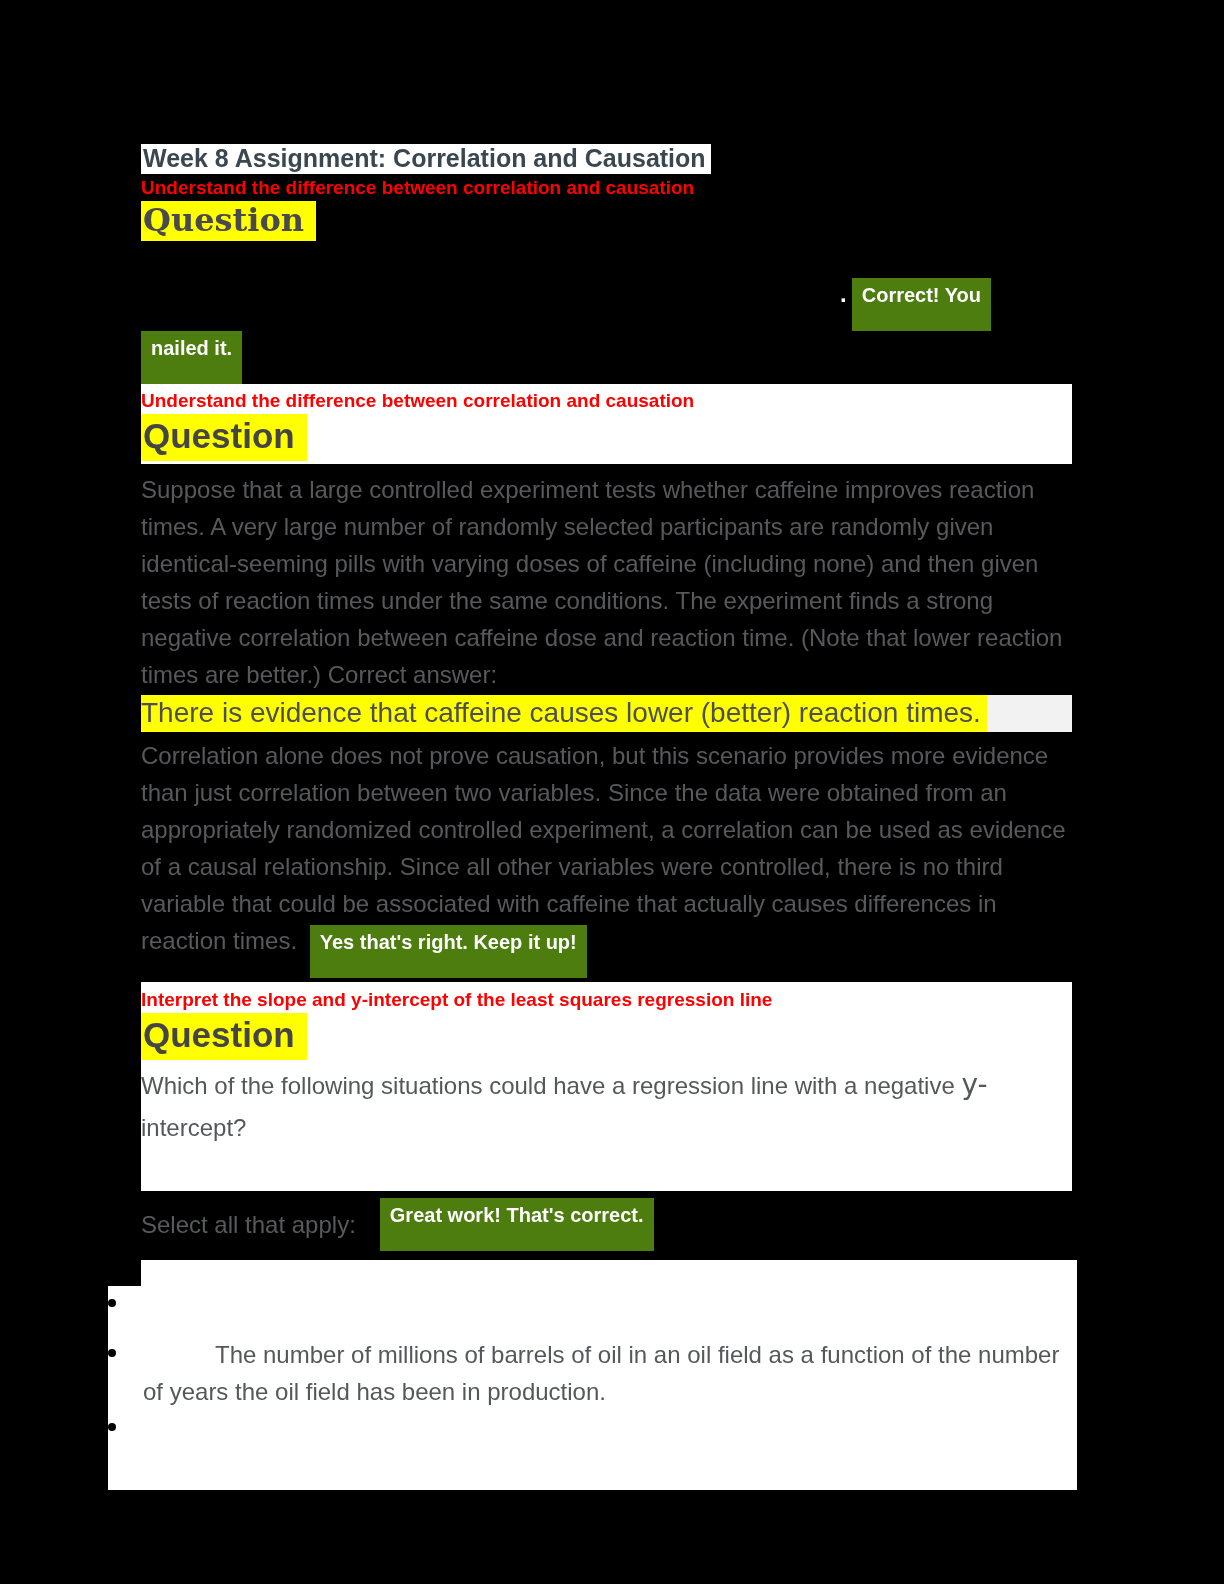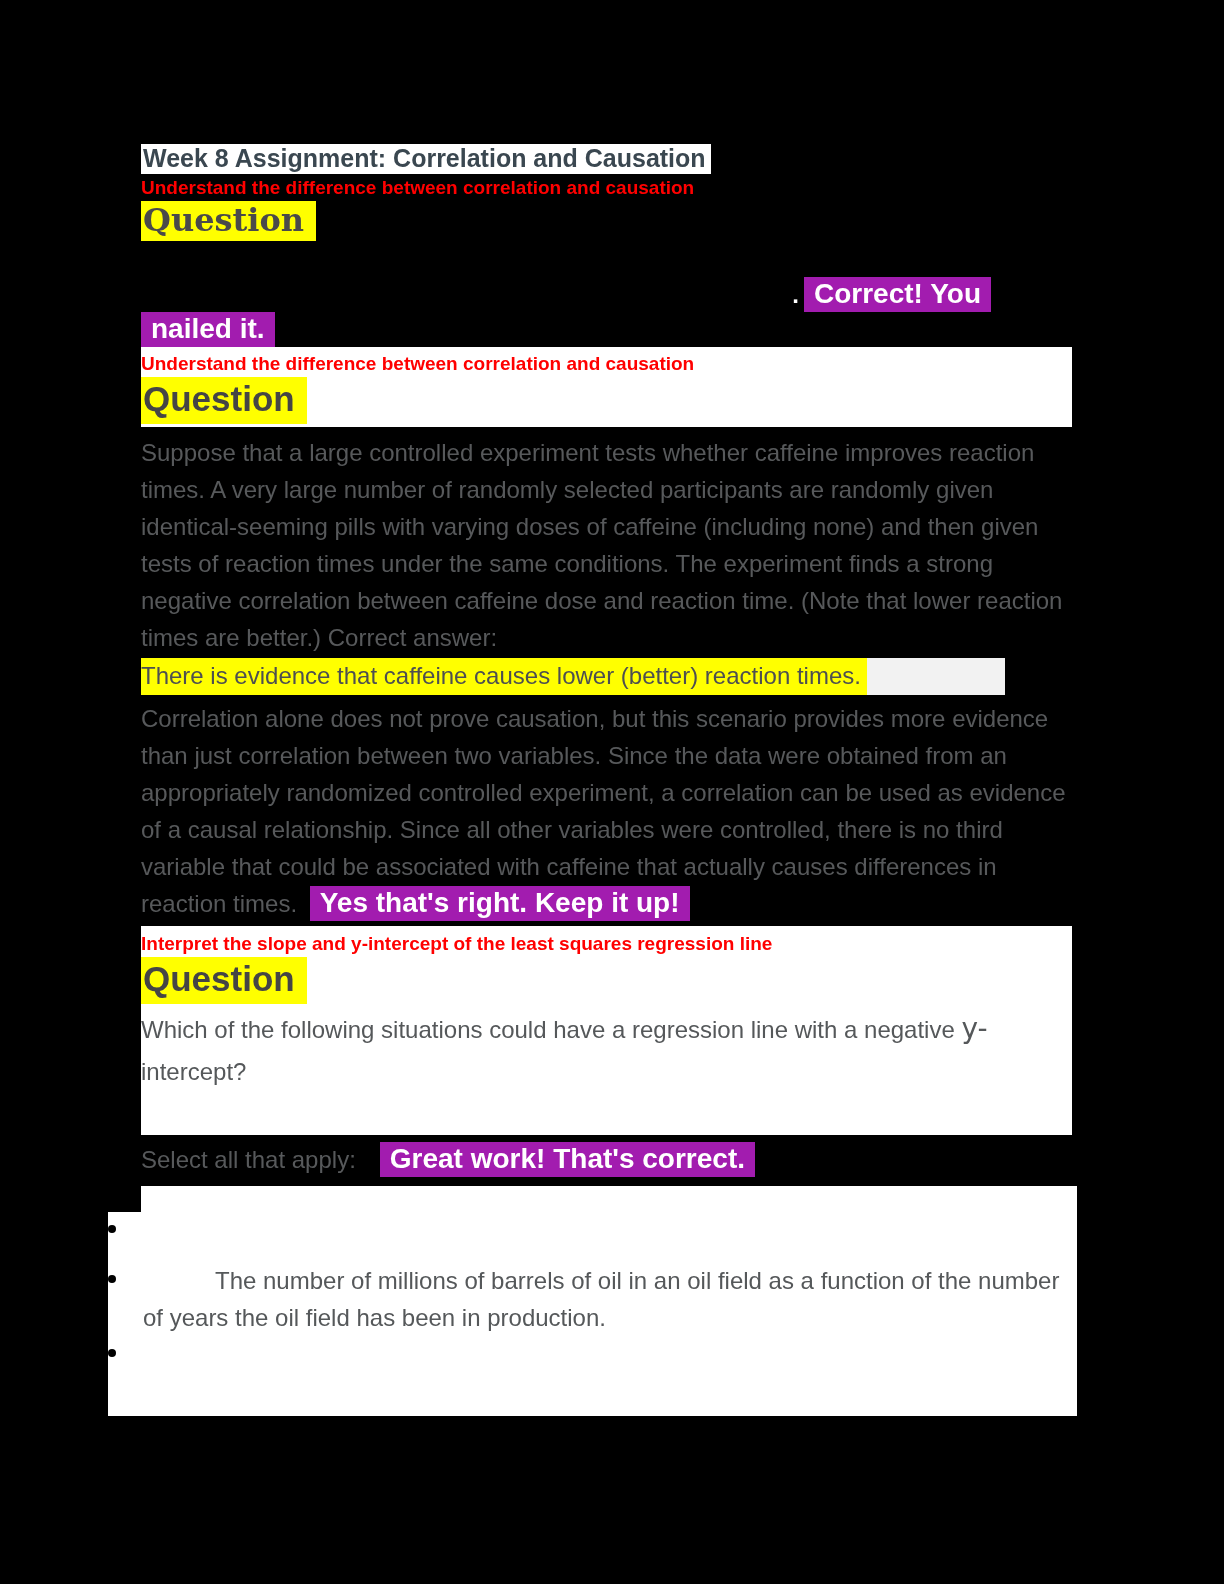--- a/index.html
+++ b/index.html
@@ -34,33 +34,33 @@
     padding:2px 12px 5px 2px;margin-top:2px;
   }
   .body-txt{
     color:#57595b;font-size:24px;line-height:37px;
   }
   .q1-prompt{margin-top:8px;}
 
   .fb-row1{margin-top:36px;text-align:right;padding-right:81px;font-size:24px;line-height:34px;}
   .fb-dot{color:#ffffff;font-weight:bold;margin-right:5px;}
   .chip-green{
-    display:inline-block;background:#a21caf;color:#ffffff;
-    font-weight:bold;font-size:28px;line-height:24px;
-    padding:5px 10px 6px 10px;
+    display:inline-block;background:#4d7c0f;color:#ffffff;
+    font-weight:bold;font-size:20px;line-height:24px;
+    padding:5px 10px 24px 10px;
   }
   .fb-row2{text-align:left;}
 
   .white-block{background:#ffffff;width:931px;}
   .wb2{margin-top:0;padding:5px 0 3px 0;}
   .objective-light{margin-top:1px;}
 
   .para{margin-top:7px;}
   .answer-strip{
-    background:#f2f2f2;width:864px;font-size:24px;line-height:26px;
+    background:#f2f2f2;width:931px;font-size:28px;line-height:26px;
     padding:0;margin-top:2px;
   }
   .hl-yellow{background:#ffff00;color:#4d4f51;padding:4px 0 5px 0;}
   .answer-strip .hl-yellow{padding:5px 6px 6px 0;display:inline-block;}
 
   .expl{margin-top:5px;}
   .chip-inline{margin-left:6px;}
 
   .wb3{margin-top:4px;padding:6px 0 0 0;}
   .q3-prompt{color:#55585a;font-size:24px;line-height:42px;margin-top:4px;}

